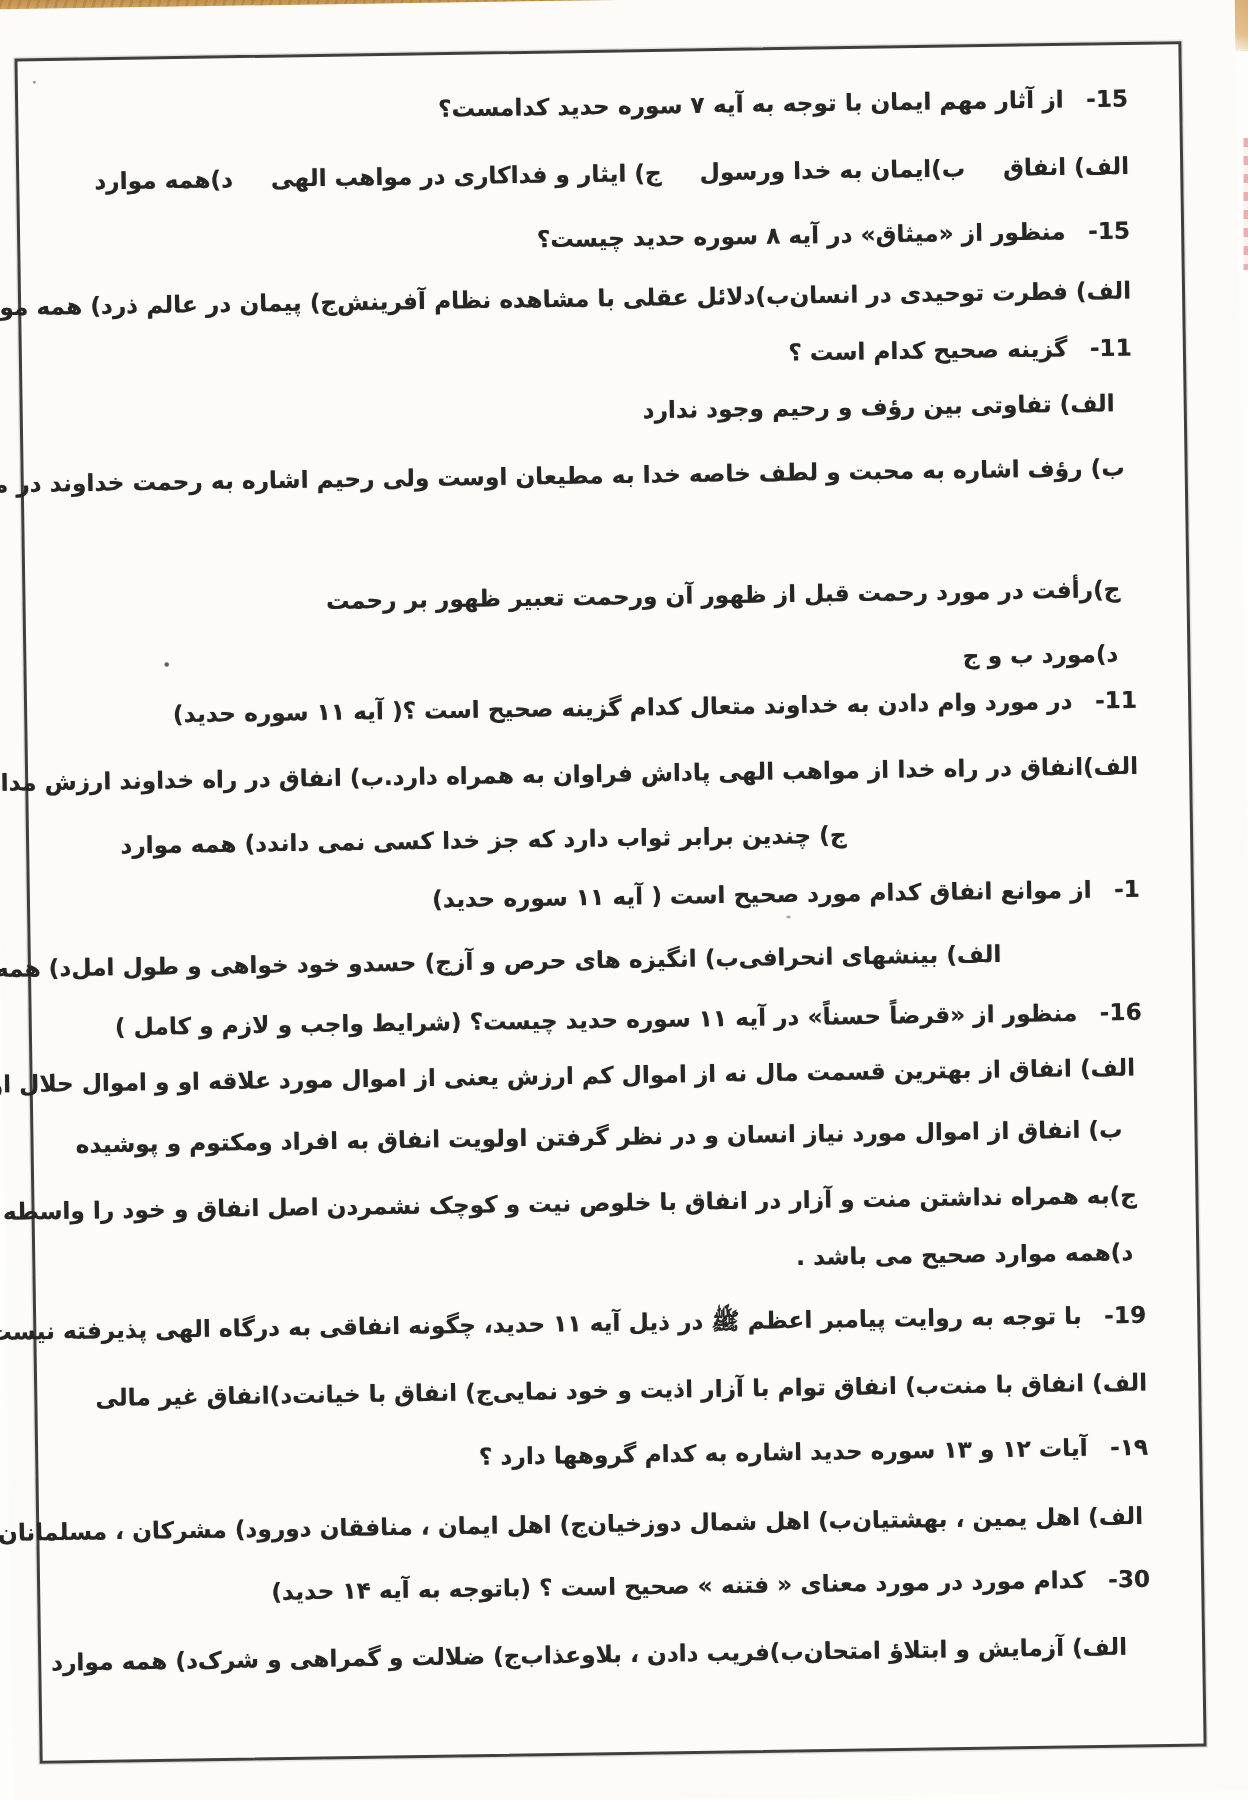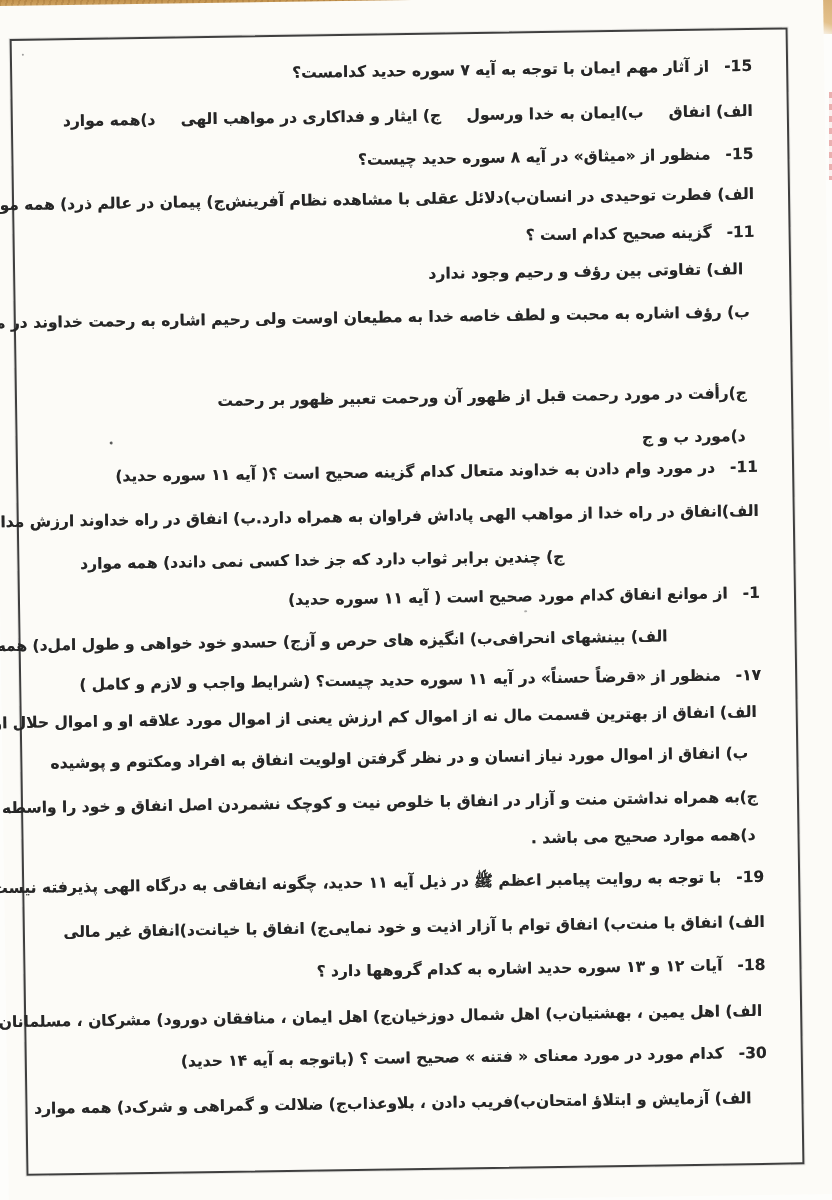--- a/index.html
+++ b/index.html
@@ -104,41 +104,41 @@
       <span>از موانع انفاق کدام مورد صحیح است ( آیه ۱۱ سوره حدید)</span>
     </div>
     <div class="line spread" style="top:629px;right:165px;left:62px">
       <span>الف) بینشهای انحرافی</span>
       <span>ب) انگیزه های حرص و آز</span>
       <span>ج) حسدو خود خواهی و طول امل</span>
       <span>د) همه موارد</span>
     </div>
 
     <div class="line header" style="top:669px">
-      <span>۱۷-</span>
+      <span>16-</span>
       <span>منظور از «قرضاً حسناً» در آیه ۱۱ سوره حدید چیست؟ (شرایط واجب و لازم و کامل )</span>
     </div>
     <div class="line" style="top:706px;right:77px">الف) انفاق از بهترین قسمت مال نه از اموال کم ارزش یعنی از اموال مورد علاقه او و اموال حلال او</div>
     <div class="line" style="top:747px;right:86px">ب) انفاق از اموال مورد نیاز انسان و در نظر گرفتن اولویت انفاق به افراد ومکتوم و پوشیده</div>
     <div class="line" style="top:791px;right:77px">ج)به همراه نداشتن منت و آزار در انفاق با خلوص نیت و کوچک نشمردن اصل انفاق و خود را واسطه خلق و خالق دانستن</div>
     <div class="line" style="top:829px;right:80px">د)همه موارد صحیح می باشد .</div>
 
     <div class="line header" style="top:871px">
       <span>19-</span>
       <span>با توجه به روایت پیامبر اعظم ﷺ در ذیل آیه ۱۱ حدید، چگونه انفاقی به درگاه الهی پذیرفته نیست؟</span>
     </div>
     <div class="line spread" style="top:916px;right:72px;left:60px">
       <span>الف) انفاق با منت</span>
       <span>ب) انفاق توام با آزار اذیت و خود نمایی</span>
       <span>ج) انفاق با خیانت</span>
       <span>د)انفاق غیر مالی</span>
     </div>
 
     <div class="line header" style="top:959px">
-      <span>18-</span>
+      <span>۱۹-</span>
       <span>آیات ۱۲ و ۱۳ سوره حدید اشاره به کدام گروهها دارد ؟</span>
     </div>
     <div class="line spread" style="top:1005px;right:76px;left:56px">
       <span>الف) اهل یمین ، بهشتیان</span>
       <span>ب) اهل شمال دوزخیان</span>
       <span>ج) اهل ایمان ، منافقان دورو</span>
       <span>د) مشرکان ، مسلمانان</span>
     </div>
 
     <div class="line header" style="top:1047px">

